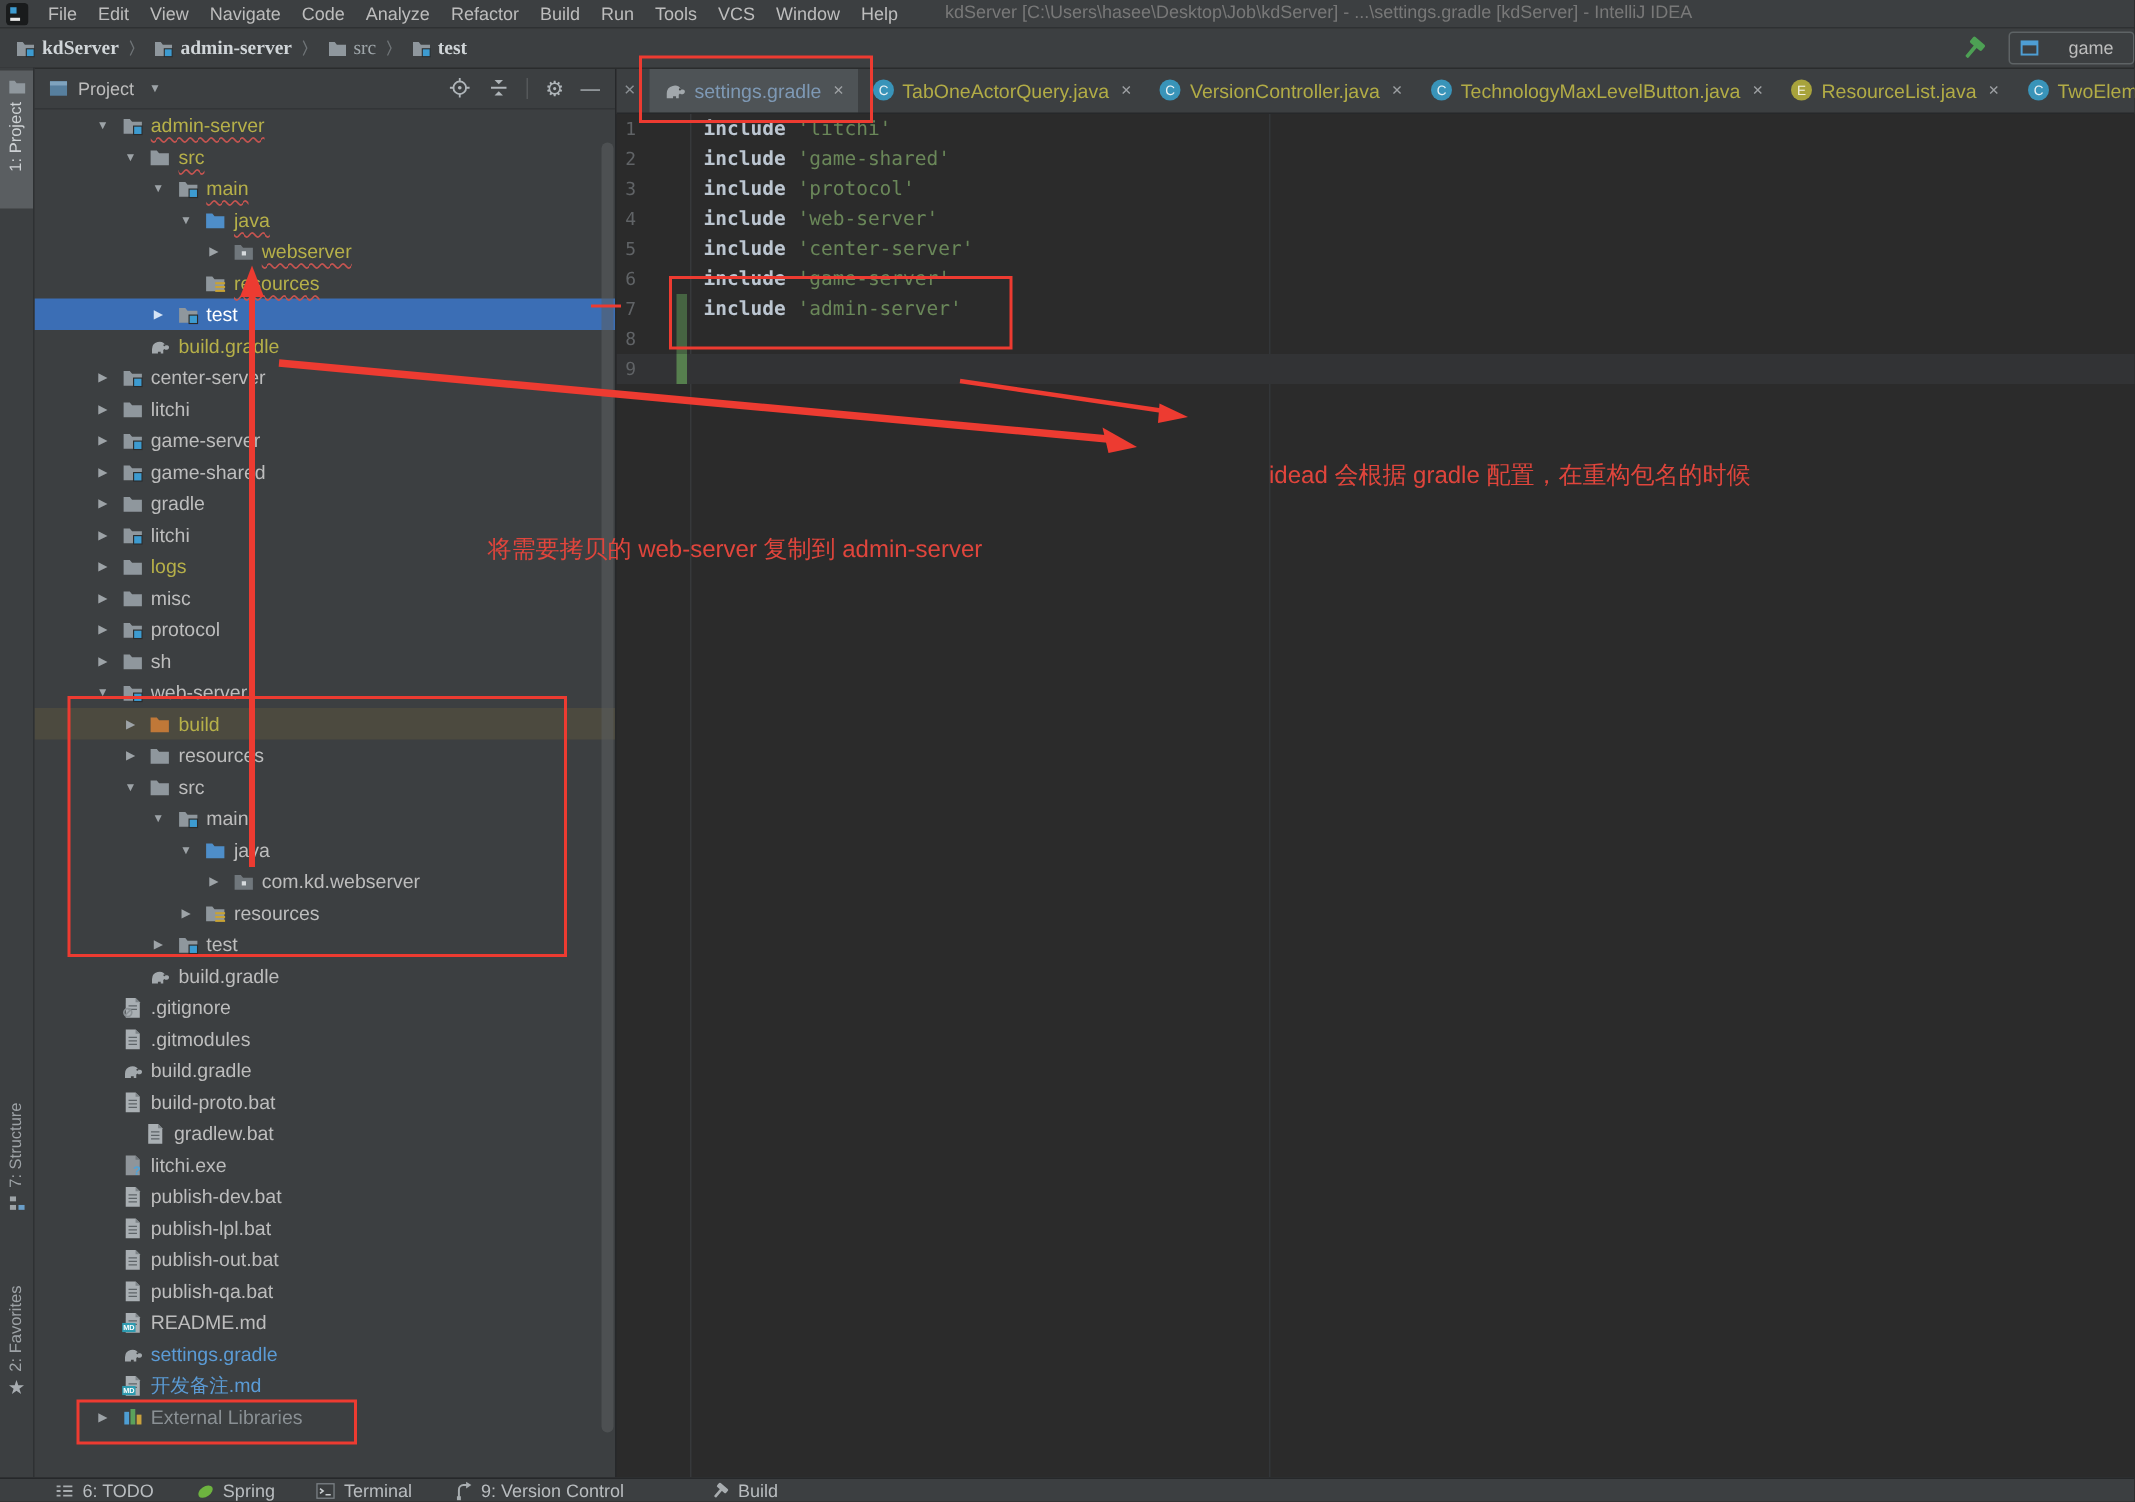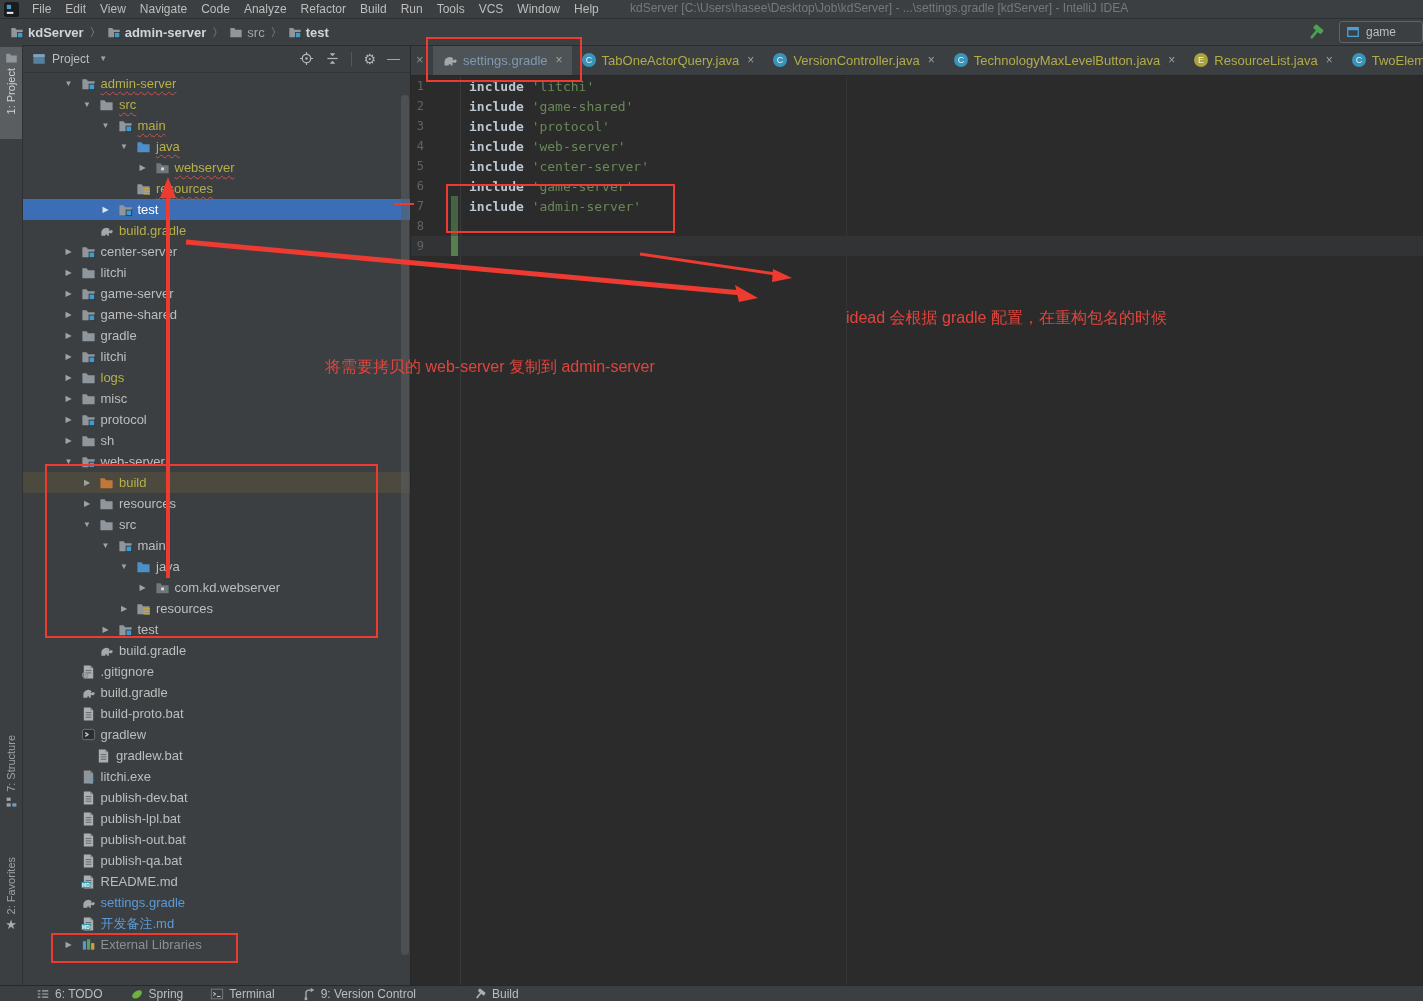--- a/index.html
+++ b/index.html
@@ -8,26 +8,26 @@
   
   .titlebar{position:absolute;left:0;top:0;width:1423px;height:18px;background:#3C3F41;
             border-bottom:1px solid #2e3133;display:flex;align-items:center;font-size:12px;color:#BDBDBD;z-index:10;}
   .appicon{margin:0 6px 0 4px;display:flex;}
   .mi{padding:0 7px;line-height:18px;cursor:default;}
   .mi::first-letter{text-decoration:underline;}
   .wintitle{position:absolute;left:630px;top:1px;color:#787878;font-size:12px;white-space:nowrap;}
   
   .navbar{position:absolute;left:0;top:19px;width:1423px;height:26px;background:#3C3F41;
           border-bottom:1px solid #2a2c2d;display:flex;align-items:center;z-index:10;}
-  .crumbs{display:flex;align-items:center;margin-left:8px;font-size:13px;font-weight:bold;color:#D0D5D8;}
+  .crumbs{display:flex;align-items:center;margin-left:8px;font-size:13px;font-weight:bold;color:#D0D5D8;font-family:Liberation Serif, serif;}
   .crumb{display:flex;align-items:center;gap:4px;padding:0 2px;}
   .crumb.dim .clabel{color:#9FA6AA;font-weight:normal;}
   .csep{color:#6F7477;margin:0 4px;font-size:11px;}
   .nav-right{position:absolute;right:0;top:0;height:26px;display:flex;align-items:center;}
-  .runbox{display:flex;align-items:center;gap:6px;border:1px solid #5E6365;border-radius:3px;
+  .runbox{display:flex;align-items:center;gap:19px;border:1px solid #5E6365;border-radius:3px;
           height:20px;padding:0 6px;margin-left:14px;width:70px;overflow:hidden;color:#BDBDBD;font-size:12px;}
   
   .stripe{position:absolute;left:0;top:45px;width:22px;height:940px;background:#3C3F41;border-right:1px solid #2e3133;z-index:10;}
   .sbtn{position:absolute;left:0;width:22px;display:flex;flex-direction:column;align-items:center;gap:4px;cursor:default;}
   .vtxt{writing-mode:vertical-rl;transform:rotate(180deg);font-size:11px;color:#9DA2A6;white-space:nowrap;}
   .sbtn.pressed{background:#5A5E61;}
   .sbtn.pressed .vtxt{color:#CDD1D4;}
   .star{color:#A8ADB1;font-size:13px;line-height:13px;}
   
   .projpanel{position:absolute;left:22px;top:45px;width:388px;height:940px;background:#3C3F41;z-index:5;}
@@ -503,48 +503,51 @@
             <circle cx="4.5" cy="11.8" r="2.8" fill="none" stroke="#8A9094" stroke-width="1.2"></circle>
             <path d="M2.6 13.7 6.4 9.9" stroke="#8A9094" stroke-width="1.2"></path>
           </svg>
         </span>
         <span class="tlabel">.gitignore</span>
       </div>
       <div class="row   " style="padding-left:36.5px">
         <span class="arr"></span>
         <span class="tic">
           <svg width="15" height="15" viewBox="0 0 16 16">
+            <path d="M3 1.5h7l3 3v11H3z" fill="#A9AFB3"></path>
+            <path d="M10 1.5v3h3z" fill="#7E8488"></path>
+            <g stroke="#5E6468" stroke-width="1">
+              <path d="M5 7h6M5 9.5h6M5 12h6"></path>
+            </g>
+          </svg>
+        </span>
+        <span class="tlabel">.gitmodules</span>
+      </div>
+      <div class="row   " style="padding-left:36.5px">
+        <span class="arr"></span>
+        <span class="tic">
+          <svg width="15" height="15" viewBox="0 0 16 16">
             <path d="M2.5 13.5v-3.2a5.2 5.2 0 0 1 9.8-2.4c.5-.4 1.5-.4 2 .2.6.7.3 2.1-.7 2.6-.8.4-1.7.2-2.3-.4l-.8.8v2.4h-1.8v-1.3h-2v1.3z" fill="#A2A8AC"></path>
             <circle cx="11.3" cy="7.6" r=".7" fill="#3C3F41"></circle>
           </svg>
         </span>
         <span class="tlabel">build.gradle</span>
       </div>
       <div class="row   " style="padding-left:36.5px">
         <span class="arr"></span>
         <span class="tic">
           <svg width="15" height="15" viewBox="0 0 16 16">
             <path d="M3 1.5h7l3 3v11H3z" fill="#A9AFB3"></path>
             <path d="M10 1.5v3h3z" fill="#7E8488"></path>
             <g stroke="#5E6468" stroke-width="1">
               <path d="M5 7h6M5 9.5h6M5 12h6"></path>
             </g>
           </svg>
         </span>
         <span class="tlabel">build-proto.bat</span>
-      </div>
-      <div class="row   " style="padding-left:36.5px">
-        <span class="arr"></span>
-        <span class="tic">
-          <svg width="15" height="15" viewBox="0 0 16 16">
-            <rect x="1.5" y="2.5" width="13" height="11" rx="2" fill="#2B2E30" stroke="#6E7478"></rect>
-            <path d="M4.5 6l3 2-3 2" stroke="#C8CDD0" fill="none" stroke-width="1.3"></path>
-          </svg>
-        </span>
-        <span class="tlabel">gradlew</span>
       </div>
       <div class="row   " style="padding-left:52px">
         <span class="arr"></span>
         <span class="tic">
           <svg width="15" height="15" viewBox="0 0 16 16">
             <path d="M3 1.5h7l3 3v11H3z" fill="#A9AFB3"></path>
             <path d="M10 1.5v3h3z" fill="#7E8488"></path>
             <g stroke="#5E6468" stroke-width="1">
               <path d="M5 7h6M5 9.5h6M5 12h6"></path>
             </g>

